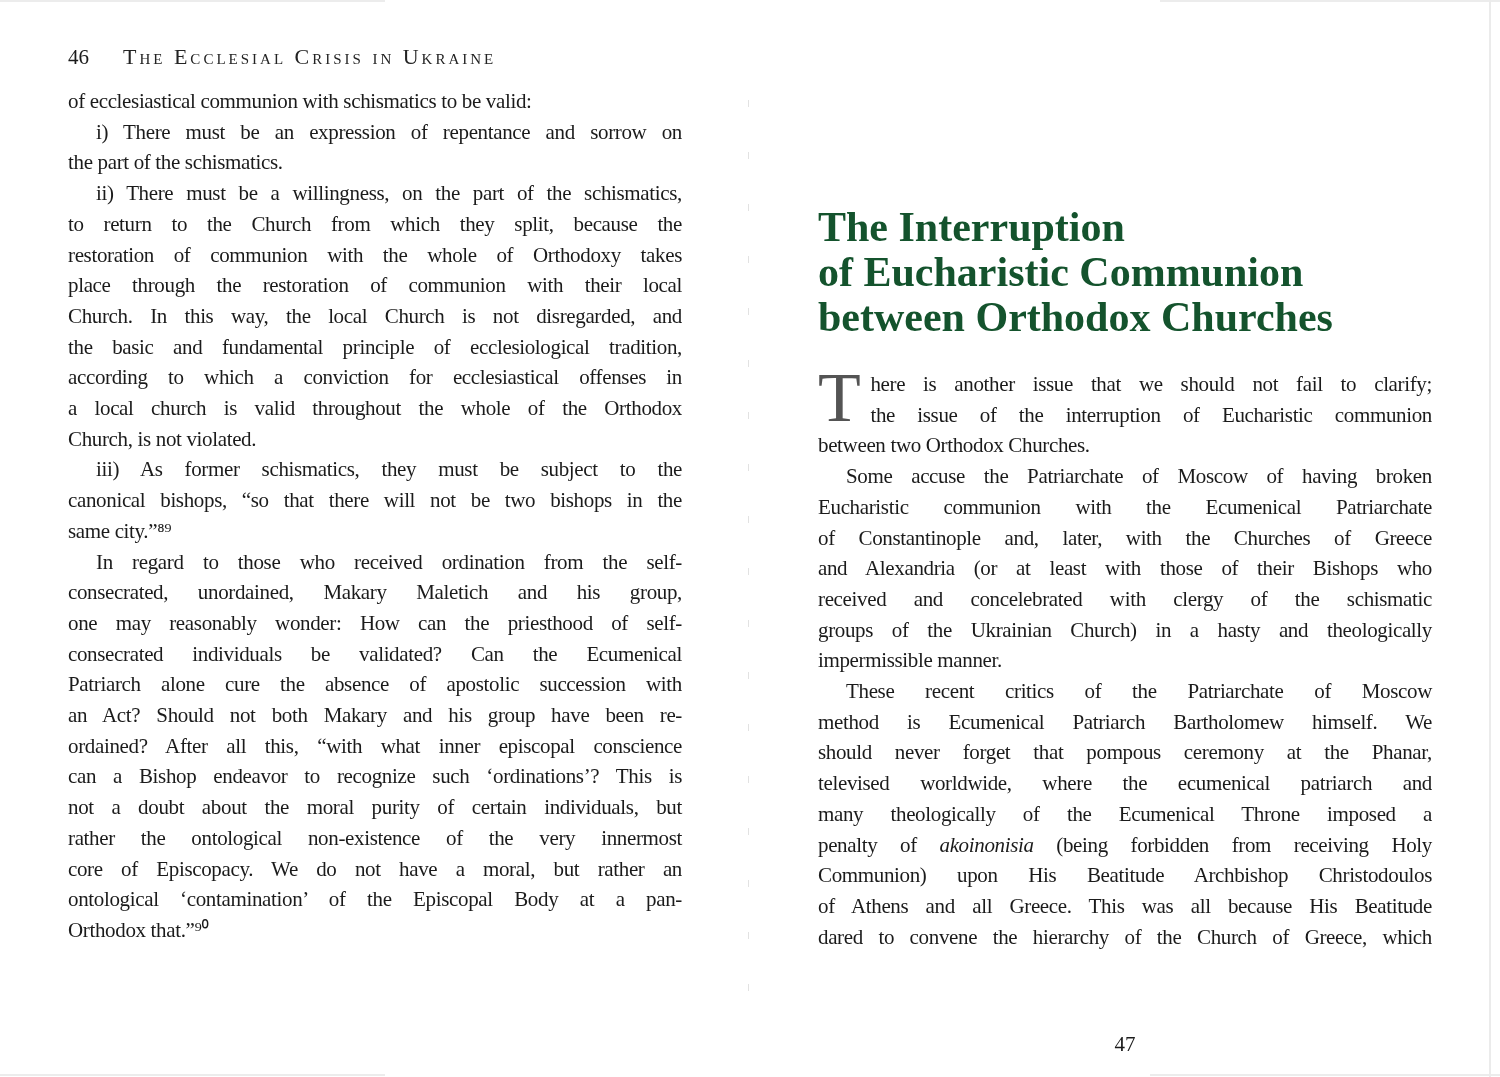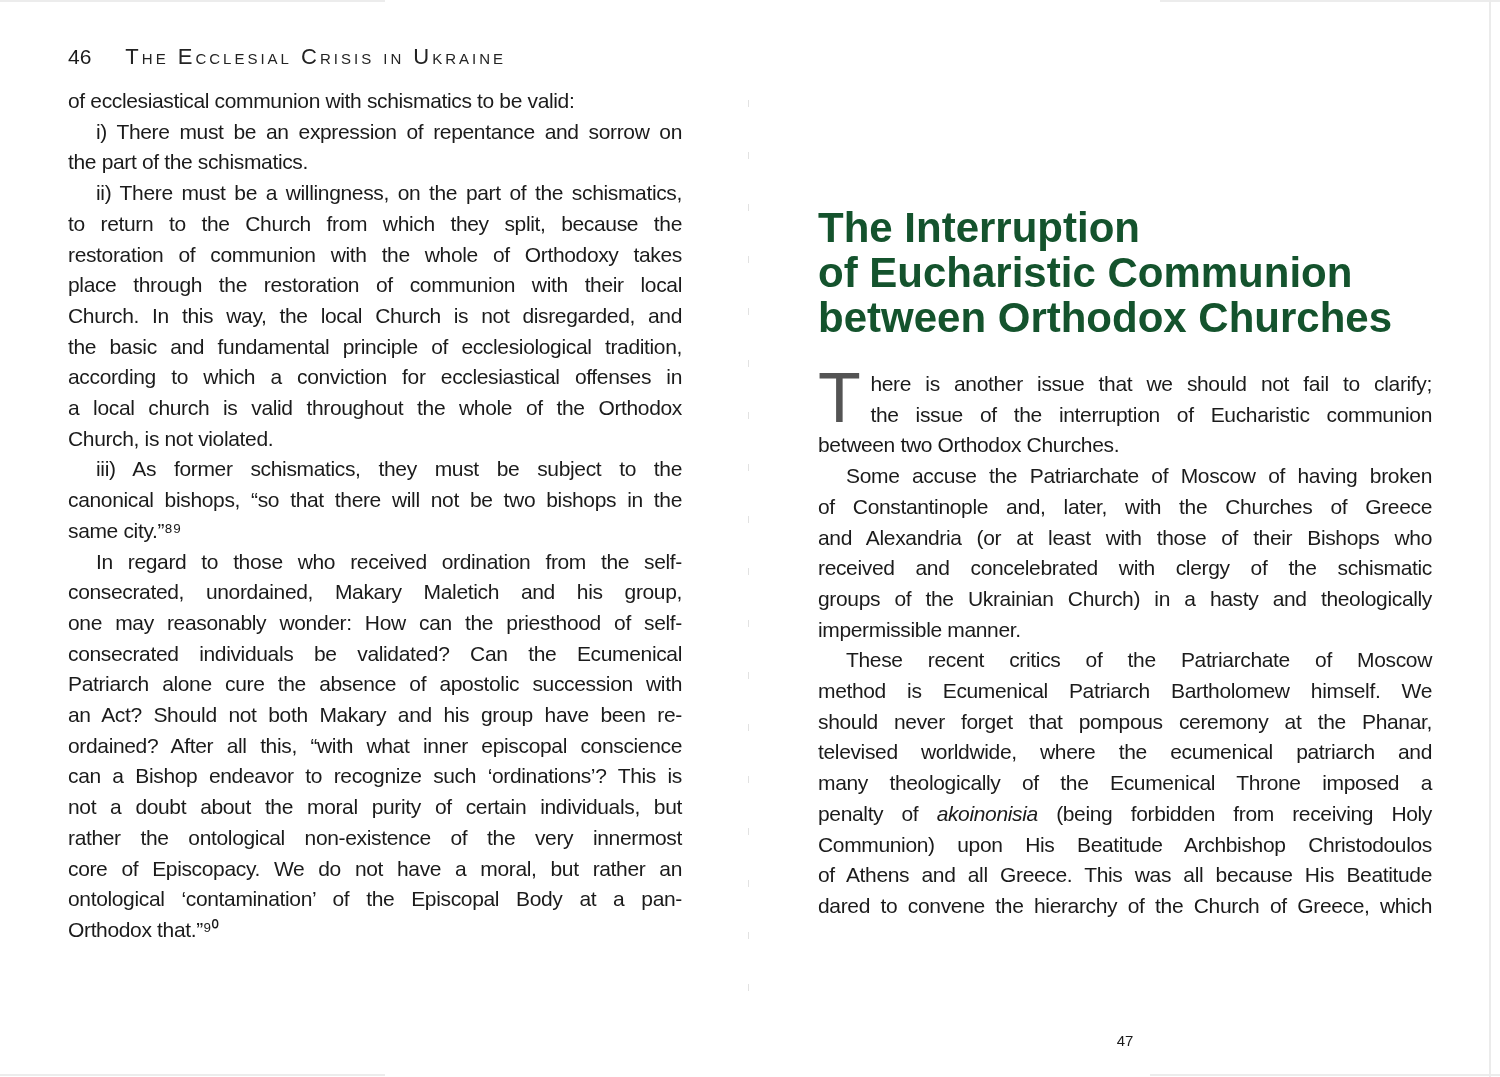--- a/index.html
+++ b/index.html
@@ -1,18 +1,18 @@
 <!DOCTYPE html>
 <html><head>
 <meta charset="utf-8">
 <style>
   html, body { margin: 0; padding: 0; background: #ffffff; }
   .stage {
     position: relative; width: 1500px; height: 1077px; background: #ffffff;
-    font-family: Liberation Sans, sans-serif; color: #1b1b1b;
+    font-family: Liberation Serif, serif; color: #1b1b1b;
     overflow: hidden;
   }
   
   .running-head {
     position: absolute; left: 68px; top: 44px;
     display: flex; gap: 34px; align-items: baseline; font-size: 21px;
   }
   .running-title {
     font-variant: small-caps; letter-spacing: 3px; font-size: 22px; color: #232323;
   }
@@ -32,21 +32,21 @@
   .chapter-title .t-line { line-height: 45px; }
   .right-body { margin-top: 29px; }
   
   .drop-cap {
     float: left; font-size: 70px; line-height: 54px; height: 58px;
     margin: 2px 10px 0 0; color: #545454;
   }
   
   .folio-bottom {
     position: absolute; left: 818px; top: 1032px; width: 614px;
-    text-align: center; font-size: 15px; color: #1b1b1b;
+    text-align: center; font-size: 21px; color: #1b1b1b;
   }
   
   .edge { position: absolute; background: #ececec; }
   .edge-tl { left: 0; top: 0; width: 385px; height: 2px; }
   .edge-tr { left: 1160px; top: 0; width: 340px; height: 2px; }
   .edge-bl { left: 0; top: 1074px; width: 385px; height: 2px; }
   .edge-br { left: 1150px; top: 1074px; width: 350px; height: 2px; }
   .right-edge-line { position: absolute; left: 1489px; top: 0; width: 2px; height: 1077px; background: #ebebeb; }
   .gutter-dashes {
     position: absolute; left: 748px; top: 100px; width: 1px; height: 905px;
@@ -121,20 +121,21 @@
         </div>
       <div class="right-body">
           <div class="para has-drop">
             <span class="drop-cap">T</span>
             <div class="line">here is another issue that we should not fail to clarify;</div>
             <div class="line">the issue of the interruption of Eucharistic communion</div>
             <div class="line last">between two Orthodox Churches.</div>
           </div>
           <div class="para">
             <div class="line indent">Some accuse the Patriarchate of Moscow of having broken</div>
+            <div class="line">Eucharistic communion with the Ecumenical Patriarchate</div>
             <div class="line">of Constantinople and, later, with the Churches of Greece</div>
             <div class="line">and Alexandria (or at least with those of their Bishops who</div>
             <div class="line">received and concelebrated with clergy of the schismatic</div>
             <div class="line">groups of the Ukrainian Church) in a hasty and theologically</div>
             <div class="line last">impermissible manner.</div>
           </div>
           <div class="para">
             <div class="line indent">These recent critics of the Patriarchate of Moscow</div>
             <div class="line">method is Ecumenical Patriarch Bartholomew himself. We</div>
             <div class="line">should never forget that pompous ceremony at the Phanar,</div>

